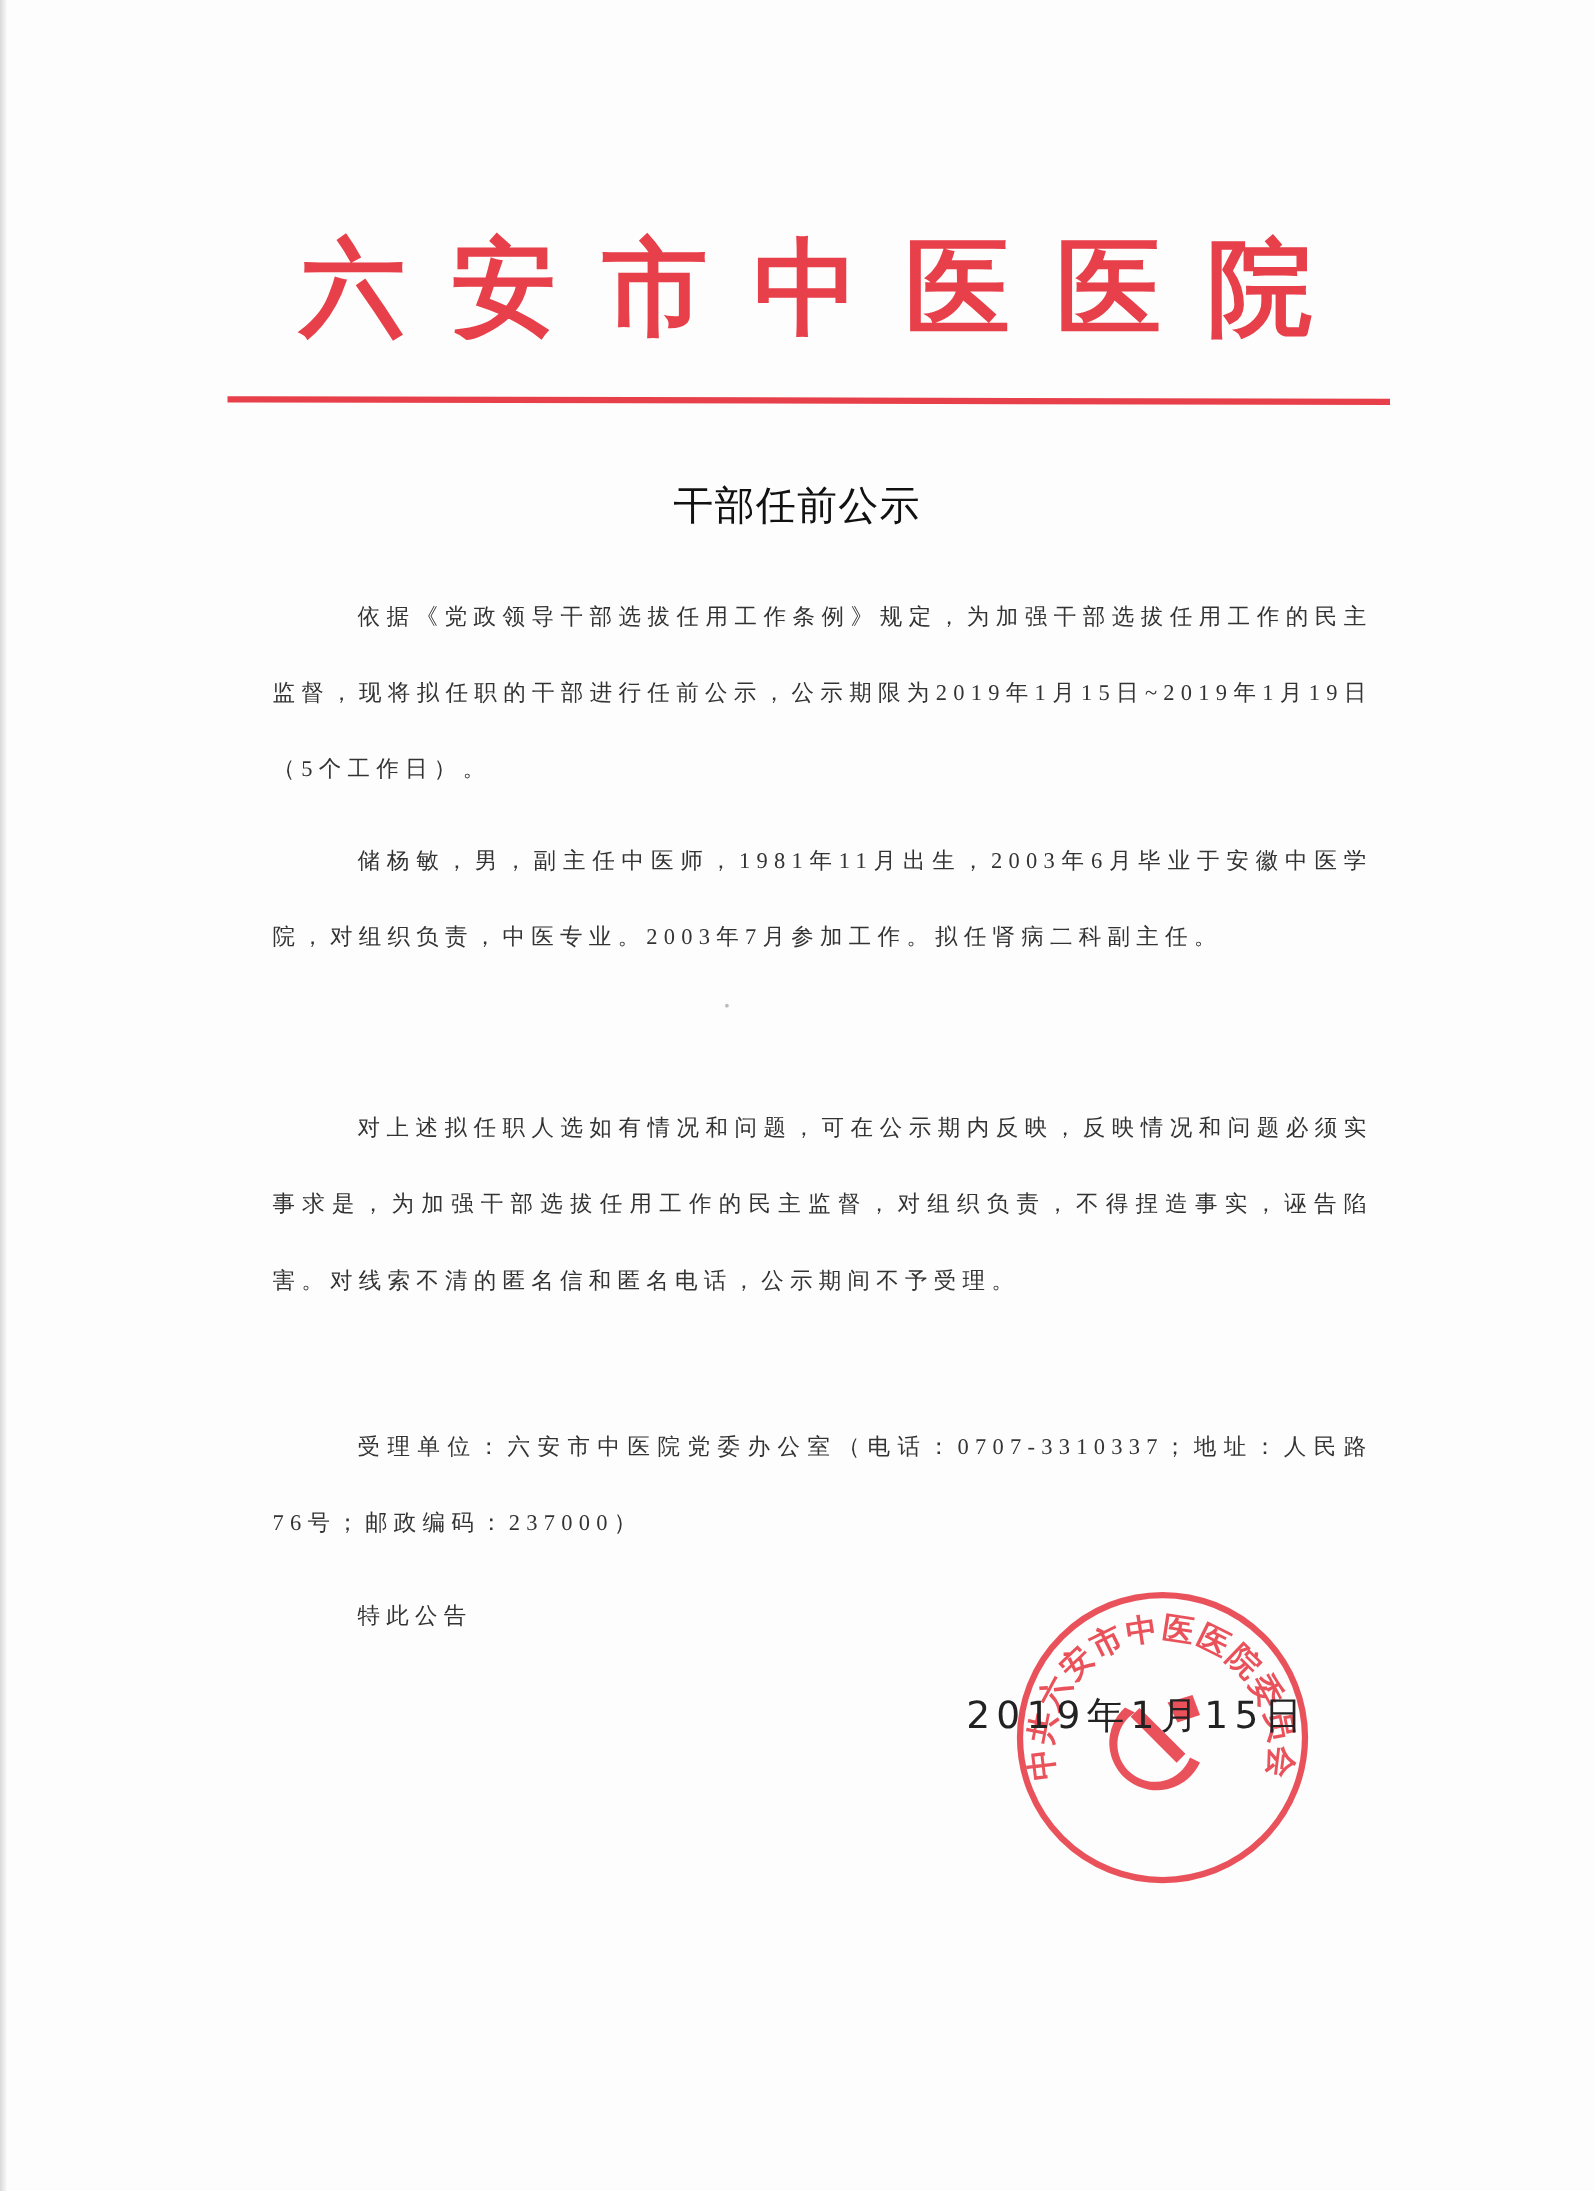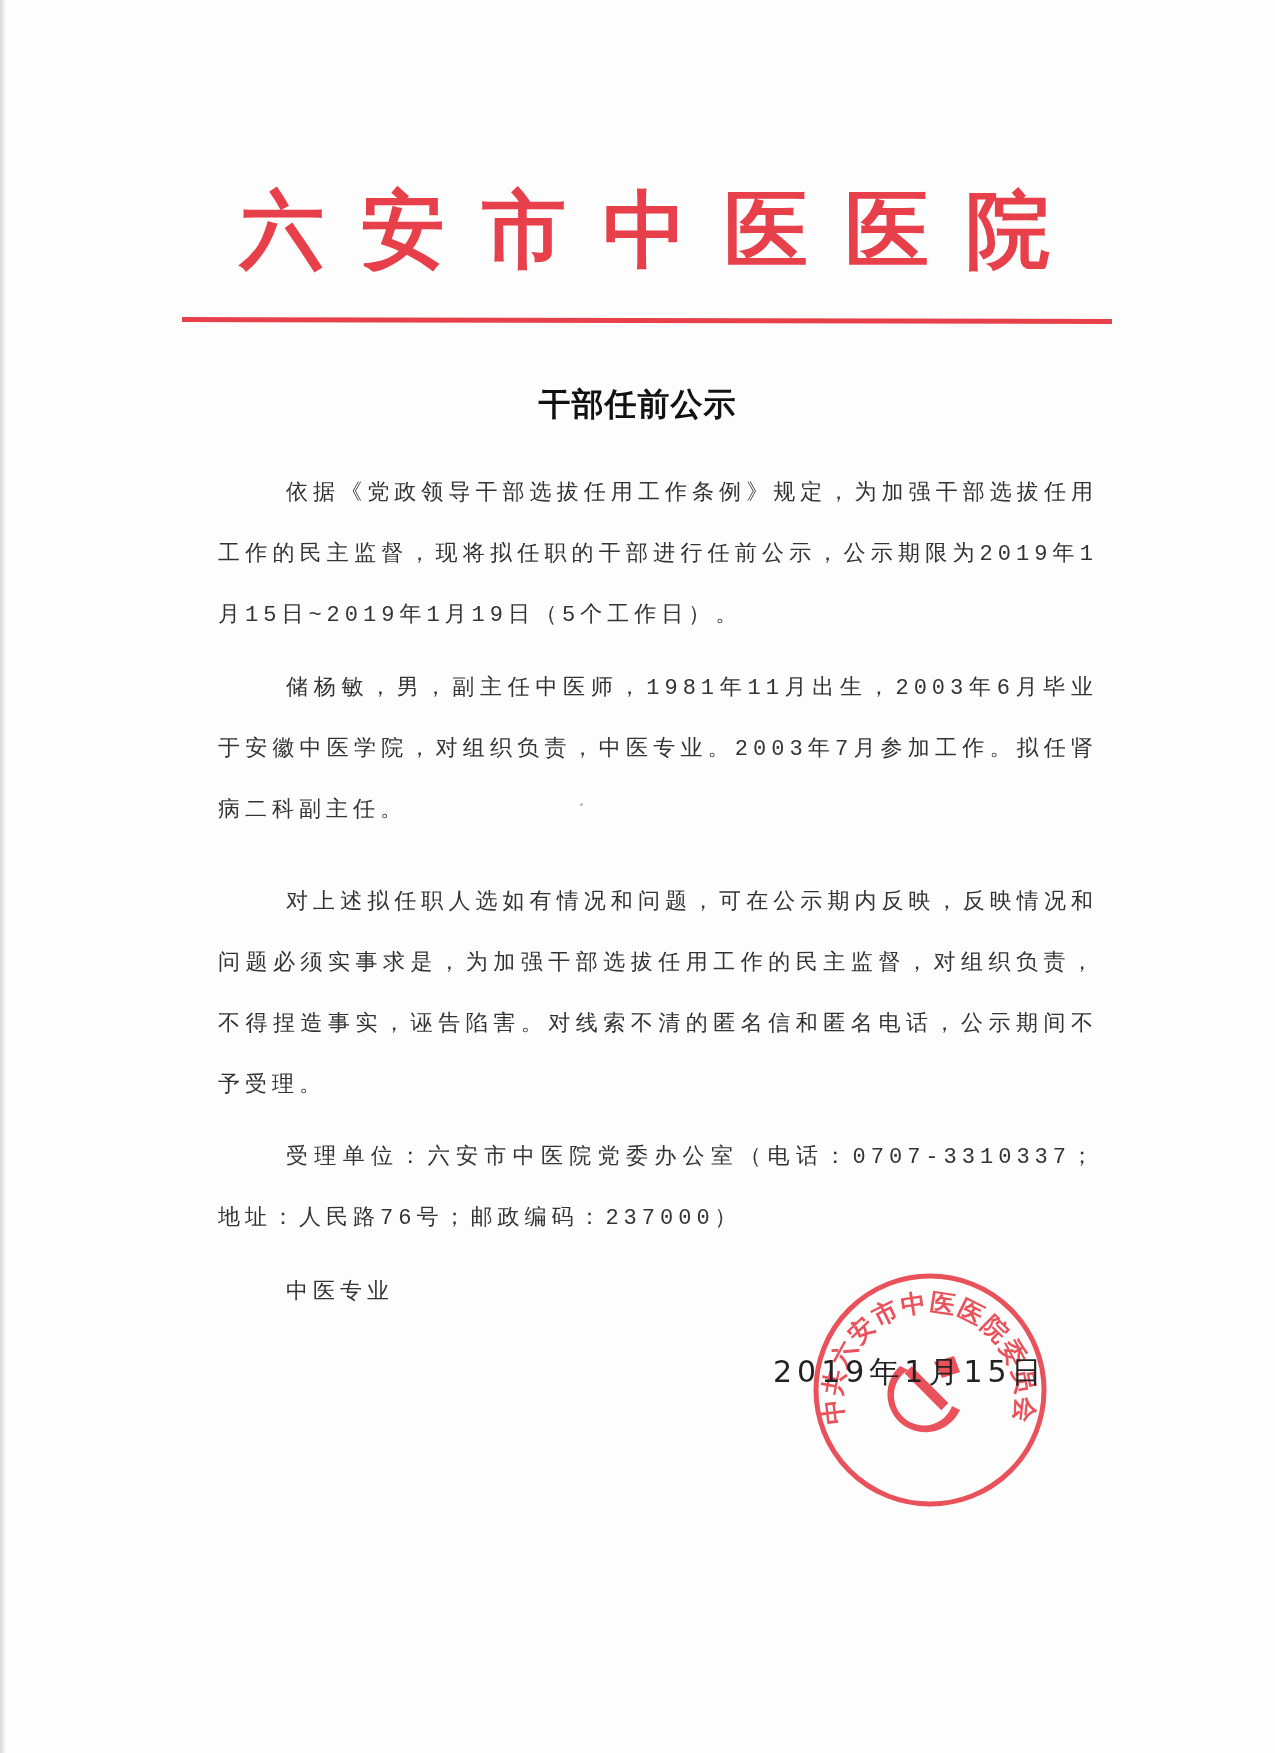--- a/index.html
+++ b/index.html
@@ -27,28 +27,28 @@
     }
     .red-rule {
       position: absolute; left: 182px; top: 317px; width: 930px; height: 5px;
       background: #e8404a;
       transform: rotate(0.12deg);
       transform-origin: left center;
     }
     .doc-title {
       position: absolute; left: 0; width: 1275px; top: 383px;
       text-align: center;
-      font-size: 32px; font-weight: bold; color: #111;
+      font-size: 32px; font-weight: normal; color: #111;
       letter-spacing: 1px;
       font-family: "DejaVu Serif", serif;
     }
     .body-text {
       position: absolute; left: 218px; width: 880px;
-      font-family: Liberation Mono, monospace;
-      font-size: 22px;
+      font-family: Liberation Serif, serif;
+      font-size: 18px;
       line-height: 61px;
       color: #333;
       letter-spacing: 5px;
       text-align: justify;
     }
     .body-text p { margin: 0; text-indent: 68px; }
     .para-1 { top: 463px; }
     .para-2 { top: 658px; }
     .para-3 { top: 872px; }
     .para-4 { top: 1127px; }
@@ -101,21 +101,21 @@
 
 <div class="body-text para-3">
   <p>对上述拟任职人选如有情况和问题，可在公示期内反映，反映情况和问题必须实事求是，为加强干部选拔任用工作的民主监督，对组织负责，不得捏造事实，诬告陷害。对线索不清的匿名信和匿名电话，公示期间不予受理。</p>
 </div>
 
 <div class="body-text para-4">
   <p>受理单位：六安市中医院党委办公室（电话：0707-3310337；地址：人民路76号；邮政编码：237000）</p>
 </div>
 
 <div class="body-text para-5">
-  <p>中医专业</p>
+  <p>特此公告</p>
 </div>
 
 <div class="date-line">2019年1月15日</div>
 
 <svg class="seal" viewBox="0 0 244 244" xmlns="http://www.w3.org/2000/svg">
   <defs>
     <path id="sealArc" d="M 42 170 A 88 88 0 1 1 200 170" fill="none"></path>
   </defs>
   <circle cx="122" cy="122" r="114" fill="none" stroke="#e8404a" stroke-width="5"></circle>
   <text font-family="DejaVu Sans, sans-serif" font-size="25" font-weight="bold" fill="#e8404a" letter-spacing="2">

